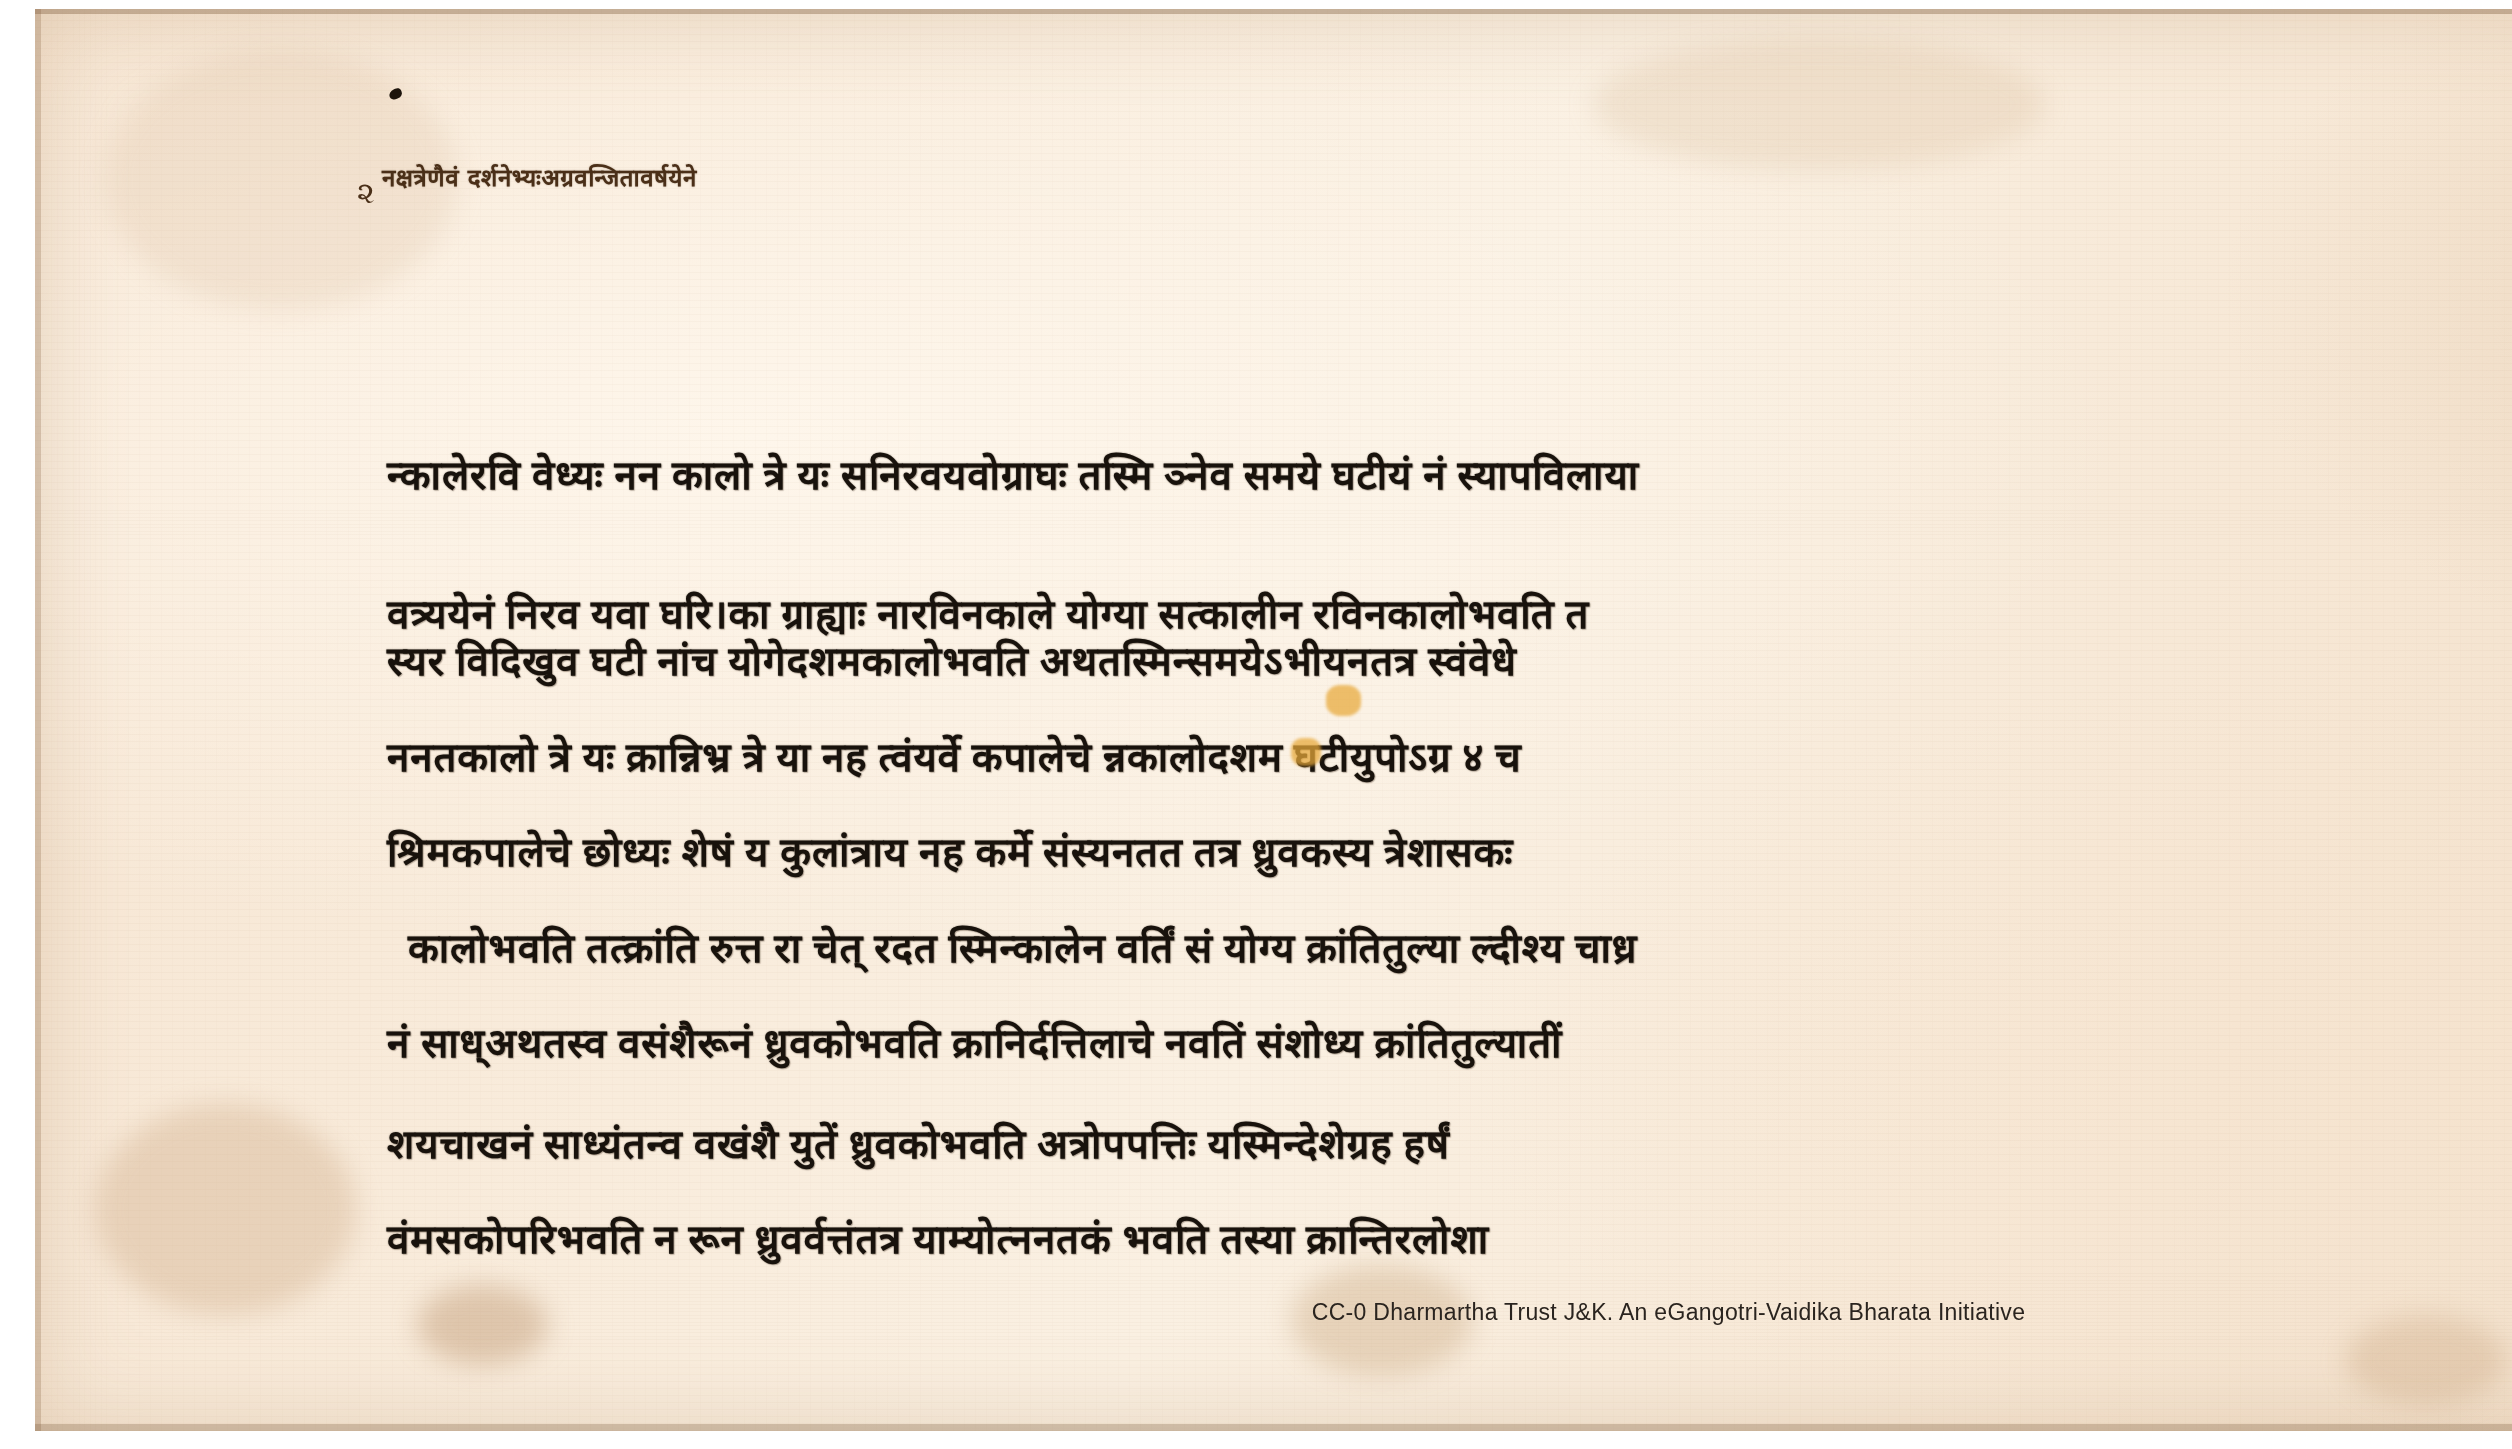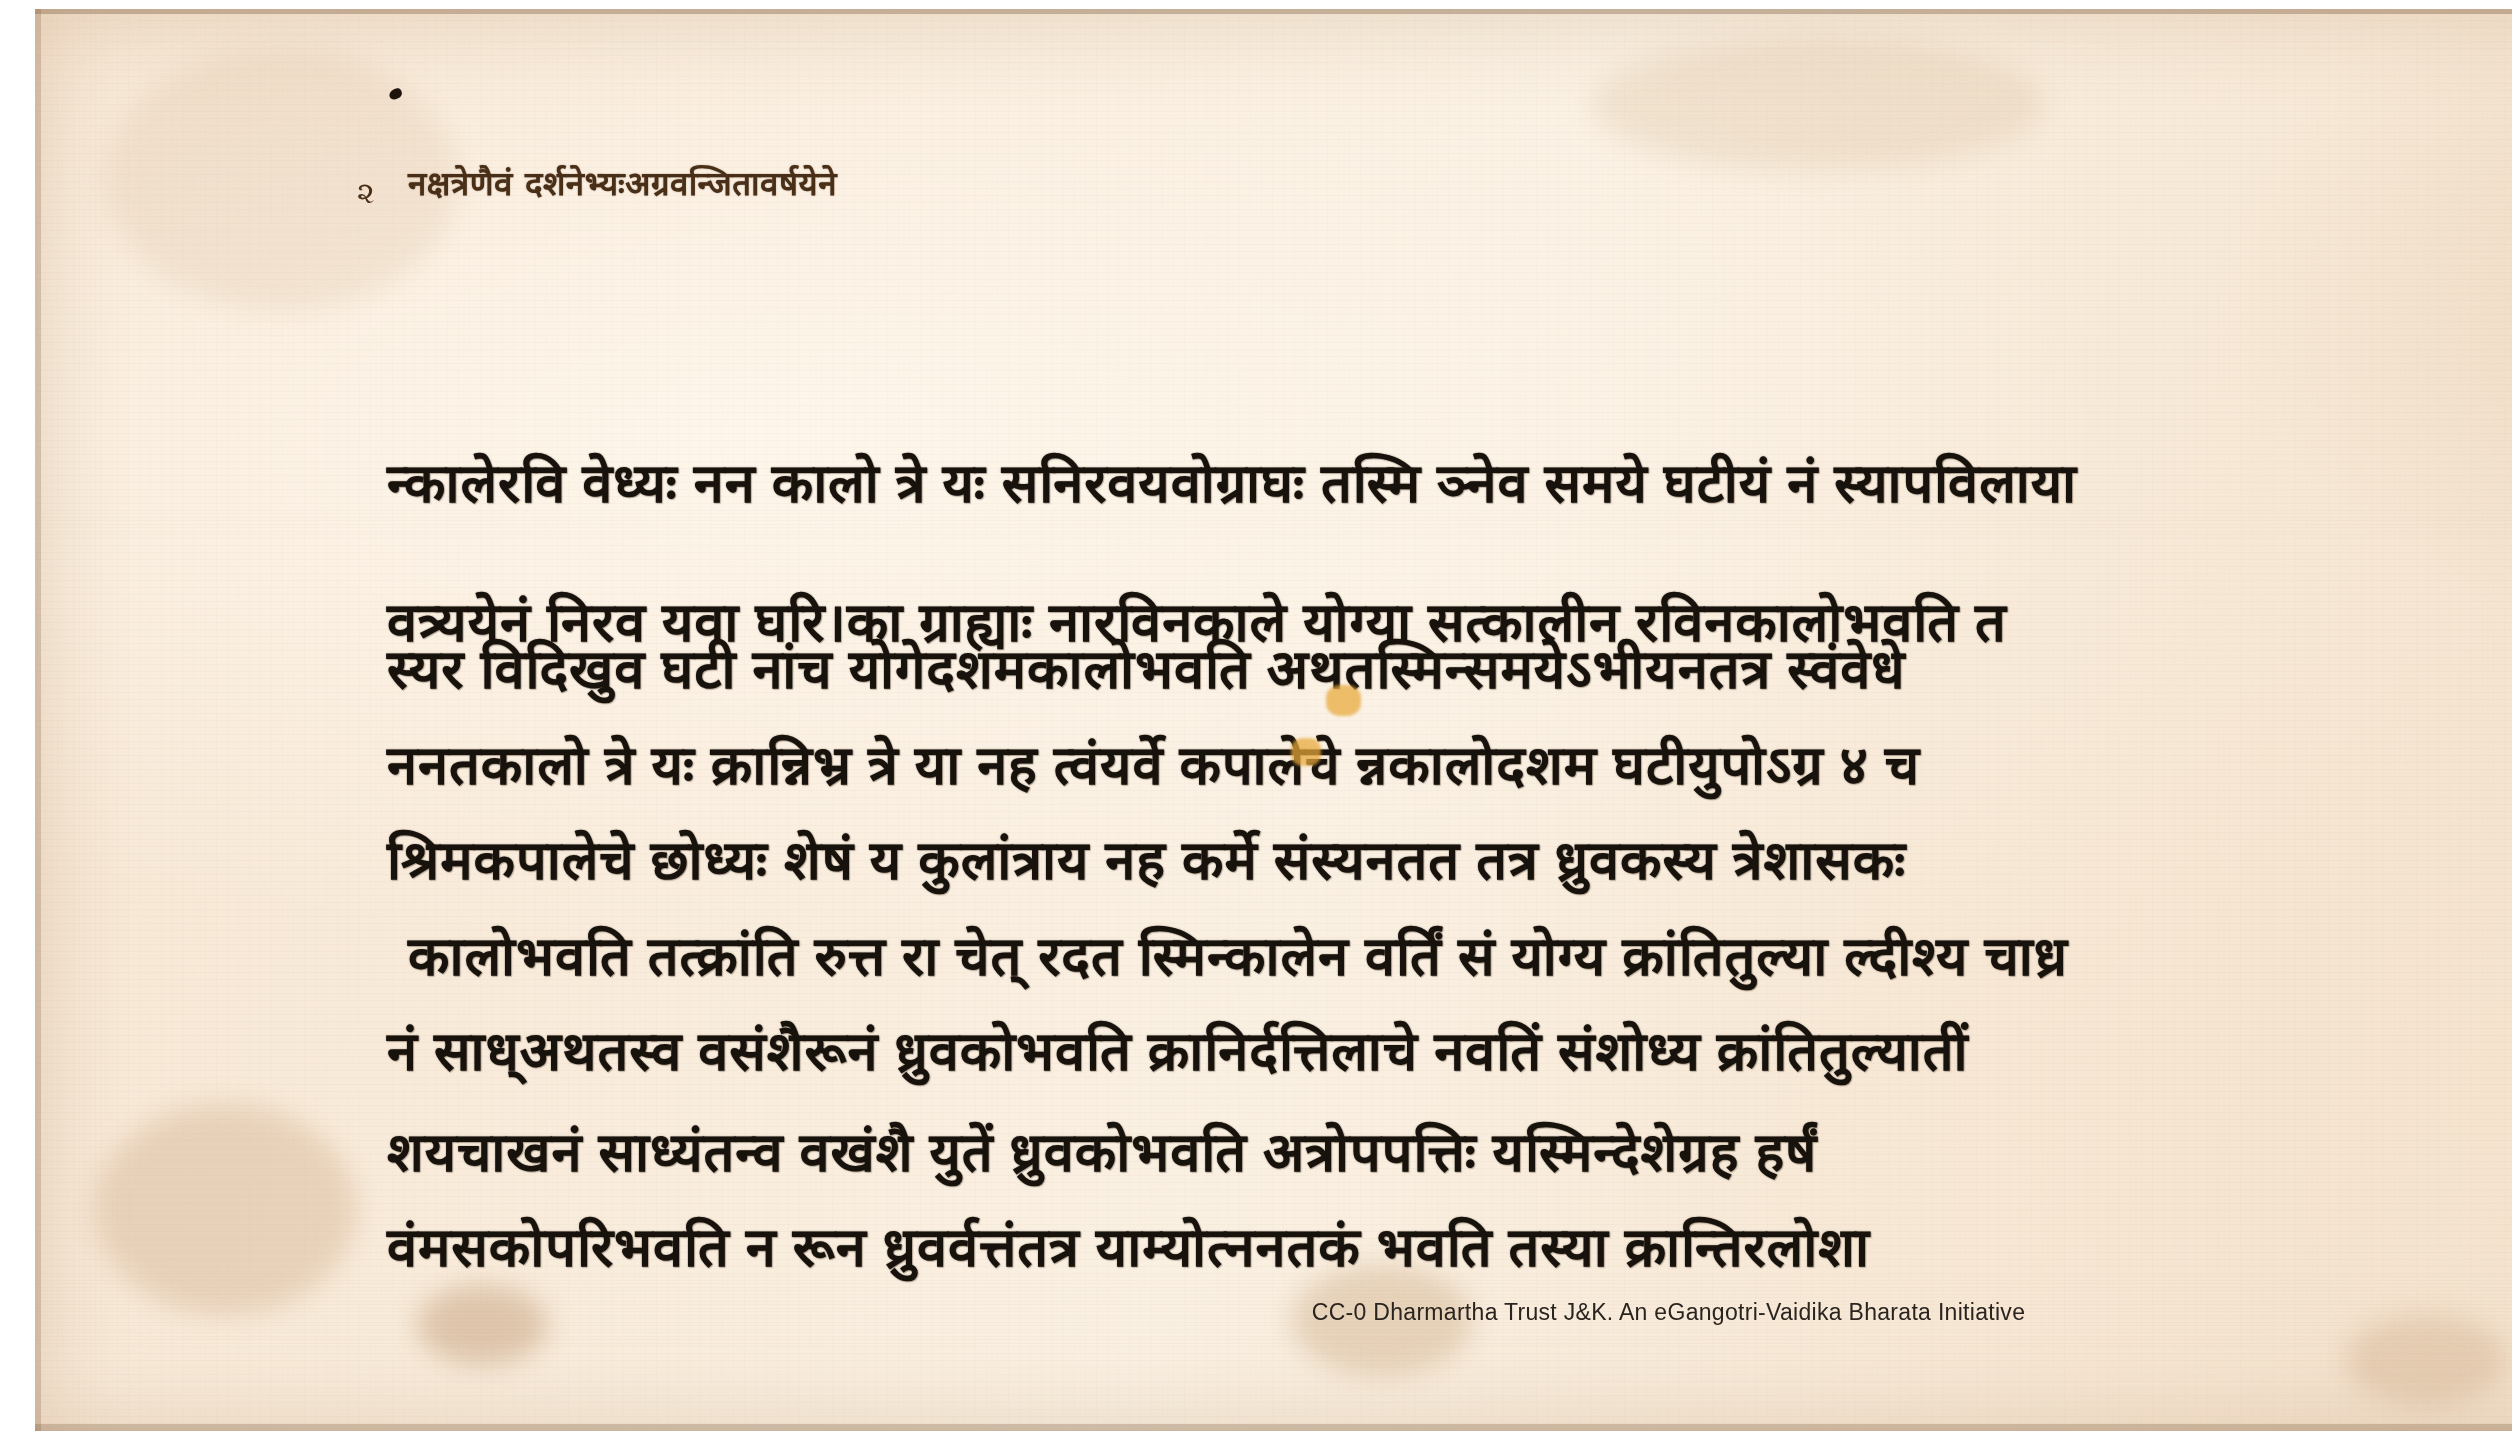--- a/index.html
+++ b/index.html
@@ -75,44 +75,43 @@
   
   #text-block {
     position: absolute;
     left: 352px;
     top: 166px;
     width: 2613px;
   }
 
   .ms-line {
     color: #18120c;
-    font-family: Liberation Sans, sans-serif;
-    font-size: 54px;
+    font-family: Liberation Serif, serif;
+    font-size: 40px;
     line-height: 1.0;
     letter-spacing: 1px;
     white-space: nowrap;
     text-shadow:
       0 0 1.5px rgba(30,20,10,0.55),
       1px 1px 1px rgba(60,40,20,0.28);
     font-weight: 600;
   }
 
   
   #header-line {
     position: absolute;
     left: 347px;
     top: 151px;
     color: #4a2f18;
     font-family: "DejaVu Sans", sans-serif;
-    font-size: 33px;
+    font-size: 24px;
     letter-spacing: 0.5px;
     white-space: nowrap;
     text-shadow: 0 0 1.5px rgba(74,47,24,0.5);
     font-weight: 600;
-    margin-left: 26px;
   }
 
   #header-mark {
     position: absolute;
     left: 322px;
     top: 166px;
     color: #4a2f18;
     font-size: 30px;
     font-family: "DejaVu Sans", sans-serif;
   }

